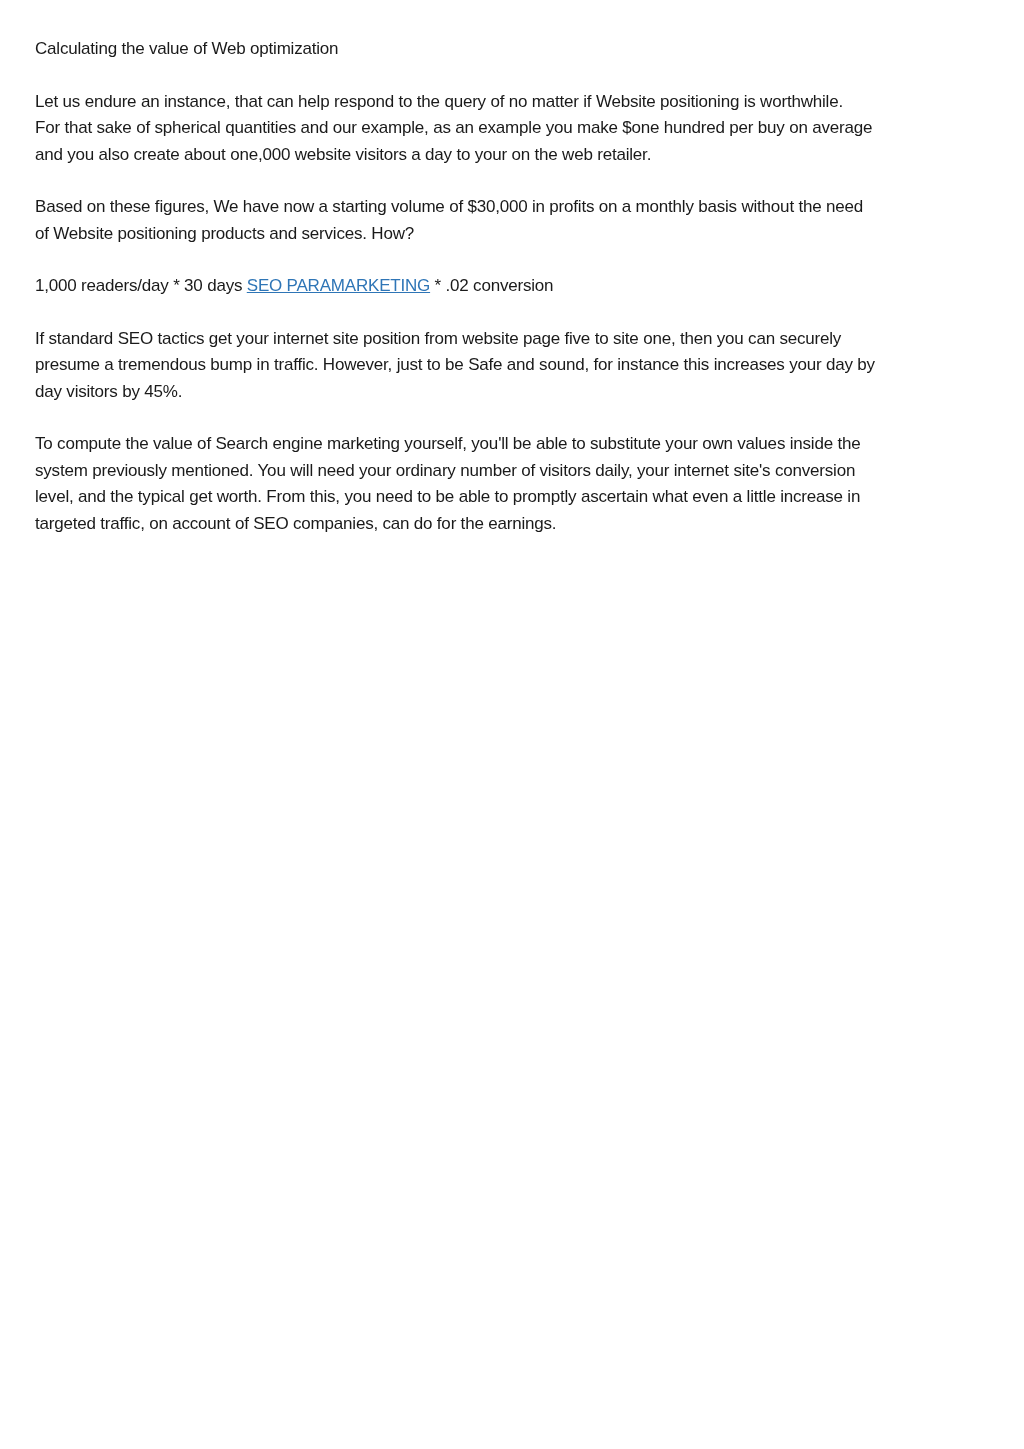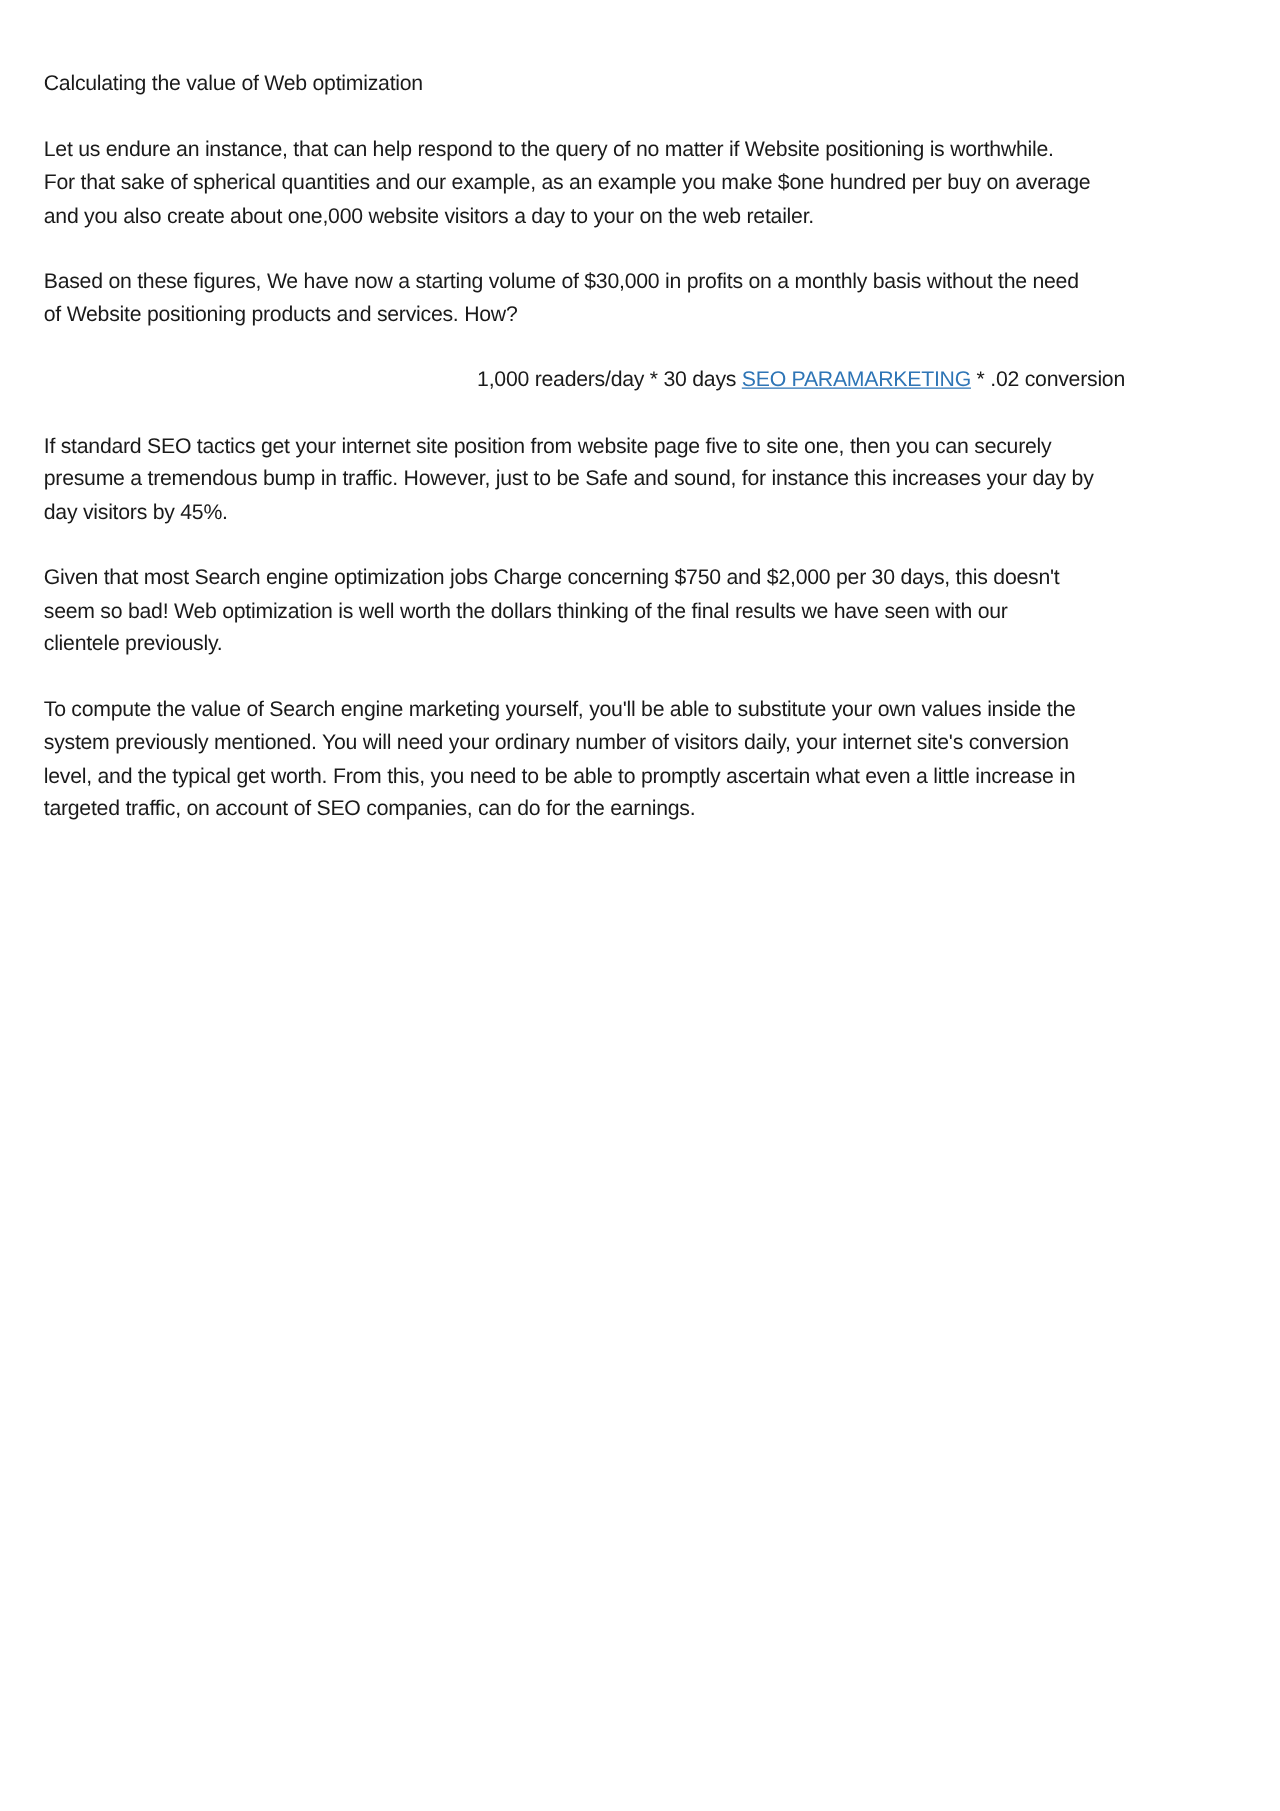--- a/index.html
+++ b/index.html
@@ -10,35 +10,34 @@
   }
   body {
     width: 1024px;
     min-height: 1449px;
     font-family: "Liberation Sans", sans-serif;
     color: #1a1a1a;
   }
   .page {
     width: 920px;
     min-height: 1449px;
-    padding: 54px 20px 0 35px;
+    padding: 36px 20px 0 35px;
   }
   .title,
   .para {
     font-size: 17px;
     font-weight: 400;
     line-height: 26.5px;
     letter-spacing: -0.2px;
     margin: 0 0 26px 0;
     white-space: pre-line; 
     color: #1a1a1a;
   }
   .para.formula {
     white-space: normal; 
-    text-align: right;
   }
   .line { display: block; }
   .link {
     color: #2E75B6;
     text-decoration: underline;
     cursor: pointer;
   }
 </style>
 </head>
 <body>
@@ -58,22 +57,19 @@
   <p class="para formula">
       <span class="line"><span>1,000 readers/day * 30 days </span><a class="link">SEO PARAMARKETING</a><span> * .02 conversion</span></span>
     </p>
 
   <p class="para">If standard SEO tactics get your internet site position from website page five to site one, then you can securely
 presume a tremendous bump in traffic. However, just to be Safe and sound, for instance this increases your day by
 day visitors by 45%.</p>
 
 
 
-  <p class="para">Given that most Search engine optimization jobs Charge concerning $750 and $2,000 per 30 days, this doesn't
-seem so bad! Web optimization is well worth the dollars thinking of the final results we have seen with our
-clientele previously.</p>
 
   <p class="para">To compute the value of Search engine marketing yourself, you'll be able to substitute your own values inside the
 system previously mentioned. You will need your ordinary number of visitors daily, your internet site's conversion
 level, and the typical get worth. From this, you need to be able to promptly ascertain what even a little increase in
 targeted traffic, on account of SEO companies, can do for the earnings.</p>
 
 </main>
 
 </body></html>

